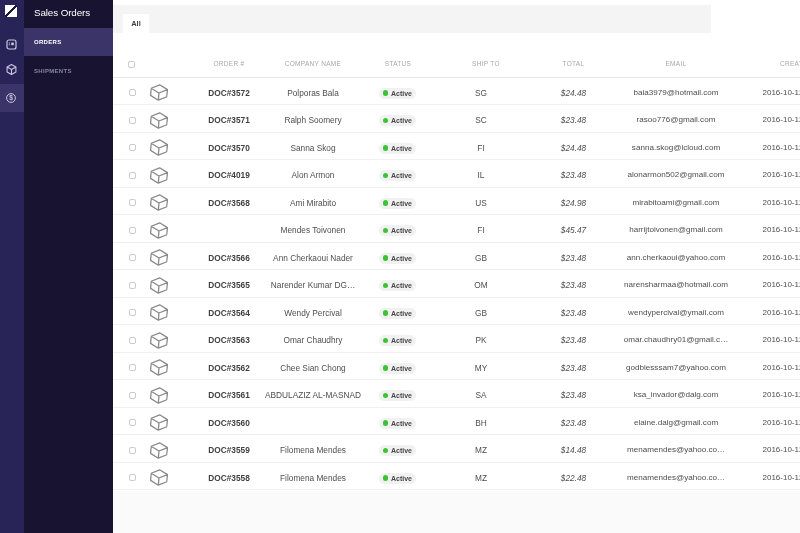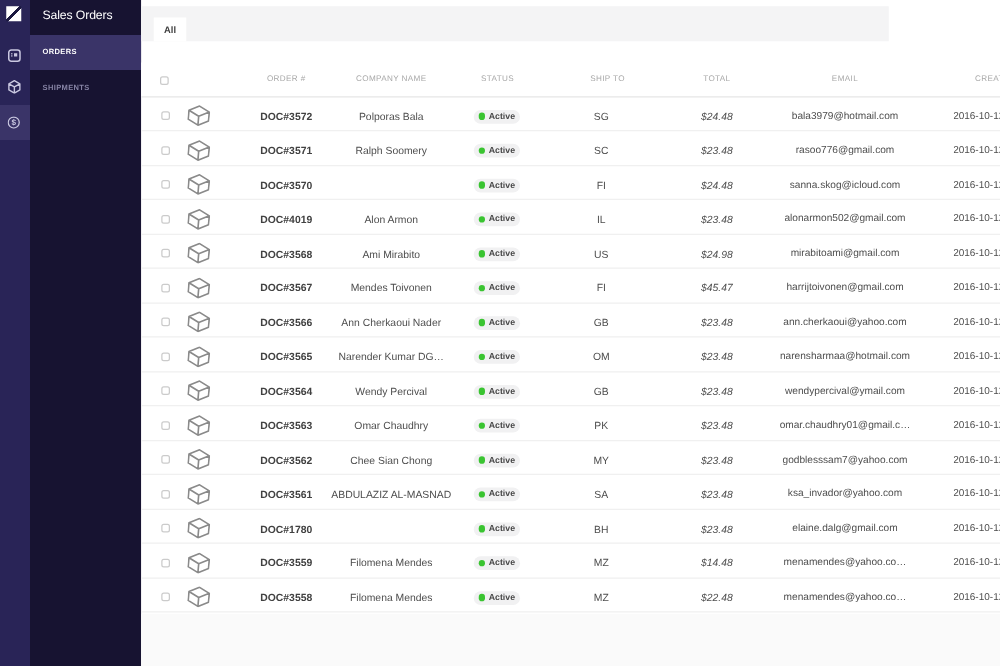--- a/index.html
+++ b/index.html
@@ -116,20 +116,21 @@
         <div class="c total">$23.48</div>
         <div class="c email">rasoo776@gmail.com</div>
         <div class="c date">2016-10-12 04:1</div>
       </div>
   <div class="row">
         <span class="cb" style="top:11.5px;left:15.5px"></span>
         <svg class="cube" width="18" height="17" viewBox="0 0 17 17" preserveAspectRatio="none">
           <path d="M8.5 0.8 L16.2 4.9 L16.2 12.1 L8.5 16.2 L0.8 12.1 L0.8 4.9 Z M0.8 4.9 L8.5 9 L16.2 4.9 M8.5 9 L8.5 16.2" fill="none" stroke="#8a8a8a" stroke-width="1.25" stroke-linejoin="round"></path>
         </svg>
         <div class="c order">DOC#3570</div>
+        <div class="c comp">Sanna Skog</div>
         <div class="pill">
           <span class="dot"></span>
           <span class="pt">Active</span>
         </div>
         <div class="c ship">FI</div>
         <div class="c total">$24.48</div>
         <div class="c email">sanna.skog@icloud.com</div>
         <div class="c date">2016-10-12 04:1</div>
       </div>
   <div class="row">
@@ -162,21 +163,20 @@
         <div class="c ship">US</div>
         <div class="c total">$24.98</div>
         <div class="c email">mirabitoami@gmail.com</div>
         <div class="c date">2016-10-12 04:1</div>
       </div>
   <div class="row">
         <span class="cb" style="top:11.5px;left:15.5px"></span>
         <svg class="cube" width="18" height="17" viewBox="0 0 17 17" preserveAspectRatio="none">
           <path d="M8.5 0.8 L16.2 4.9 L16.2 12.1 L8.5 16.2 L0.8 12.1 L0.8 4.9 Z M0.8 4.9 L8.5 9 L16.2 4.9 M8.5 9 L8.5 16.2" fill="none" stroke="#8a8a8a" stroke-width="1.25" stroke-linejoin="round"></path>
         </svg>
-        <div class="c order">DOC#3567</div>
         <div class="c comp">Mendes Toivonen</div>
         <div class="pill">
           <span class="dot"></span>
           <span class="pt">Active</span>
         </div>
         <div class="c ship">FI</div>
         <div class="c total">$45.47</div>
         <div class="c email">harrijtoivonen@gmail.com</div>
         <div class="c date">2016-10-12 04:1</div>
       </div>
@@ -266,29 +266,29 @@
           <path d="M8.5 0.8 L16.2 4.9 L16.2 12.1 L8.5 16.2 L0.8 12.1 L0.8 4.9 Z M0.8 4.9 L8.5 9 L16.2 4.9 M8.5 9 L8.5 16.2" fill="none" stroke="#8a8a8a" stroke-width="1.25" stroke-linejoin="round"></path>
         </svg>
         <div class="c order">DOC#3561</div>
         <div class="c comp">ABDULAZIZ AL-MASNAD</div>
         <div class="pill">
           <span class="dot"></span>
           <span class="pt">Active</span>
         </div>
         <div class="c ship">SA</div>
         <div class="c total">$23.48</div>
-        <div class="c email">ksa_invador@yahoo.com</div>
-        <div class="c date">2016-10-12 04:1</div>
-      </div>
-  <div class="row">
-        <span class="cb" style="top:11.5px;left:15.5px"></span>
-        <svg class="cube" width="18" height="17" viewBox="0 0 17 17" preserveAspectRatio="none">
-          <path d="M8.5 0.8 L16.2 4.9 L16.2 12.1 L8.5 16.2 L0.8 12.1 L0.8 4.9 Z M0.8 4.9 L8.5 9 L16.2 4.9 M8.5 9 L8.5 16.2" fill="none" stroke="#8a8a8a" stroke-width="1.25" stroke-linejoin="round"></path>
-        </svg>
-        <div class="c order">DOC#1780</div>
+        <div class="c email">ksa_invador@dalg.com</div>
+        <div class="c date">2016-10-12 04:1</div>
+      </div>
+  <div class="row">
+        <span class="cb" style="top:11.5px;left:15.5px"></span>
+        <svg class="cube" width="18" height="17" viewBox="0 0 17 17" preserveAspectRatio="none">
+          <path d="M8.5 0.8 L16.2 4.9 L16.2 12.1 L8.5 16.2 L0.8 12.1 L0.8 4.9 Z M0.8 4.9 L8.5 9 L16.2 4.9 M8.5 9 L8.5 16.2" fill="none" stroke="#8a8a8a" stroke-width="1.25" stroke-linejoin="round"></path>
+        </svg>
+        <div class="c order">DOC#3560</div>
         <div class="pill">
           <span class="dot"></span>
           <span class="pt">Active</span>
         </div>
         <div class="c ship">BH</div>
         <div class="c total">$23.48</div>
         <div class="c email">elaine.dalg@gmail.com</div>
         <div class="c date">2016-10-12 04:1</div>
       </div>
   <div class="row">

